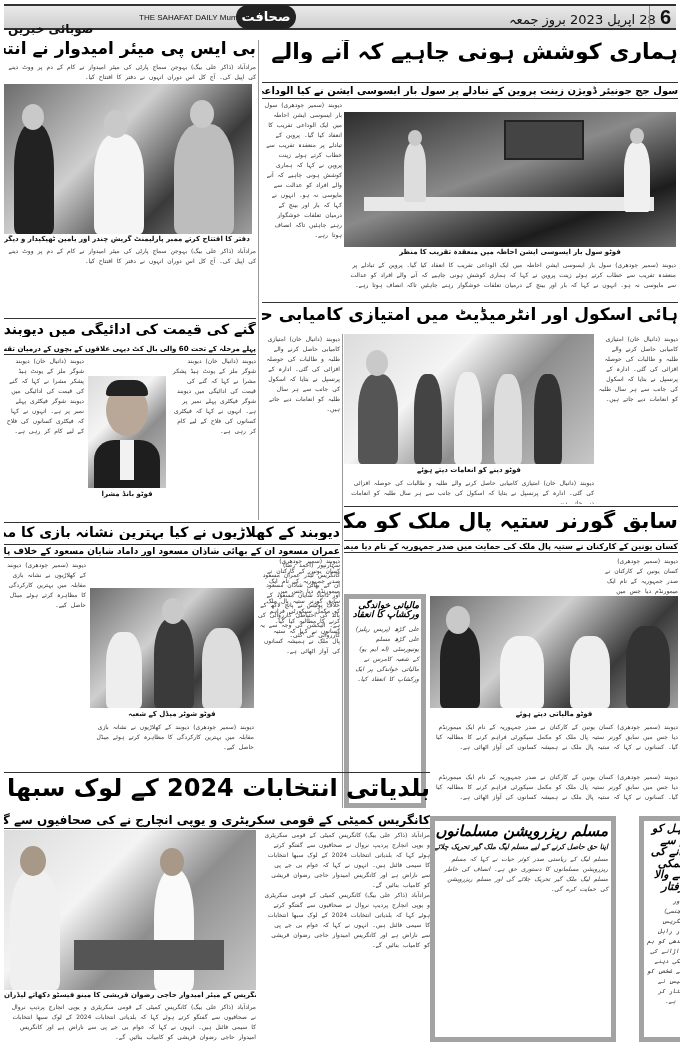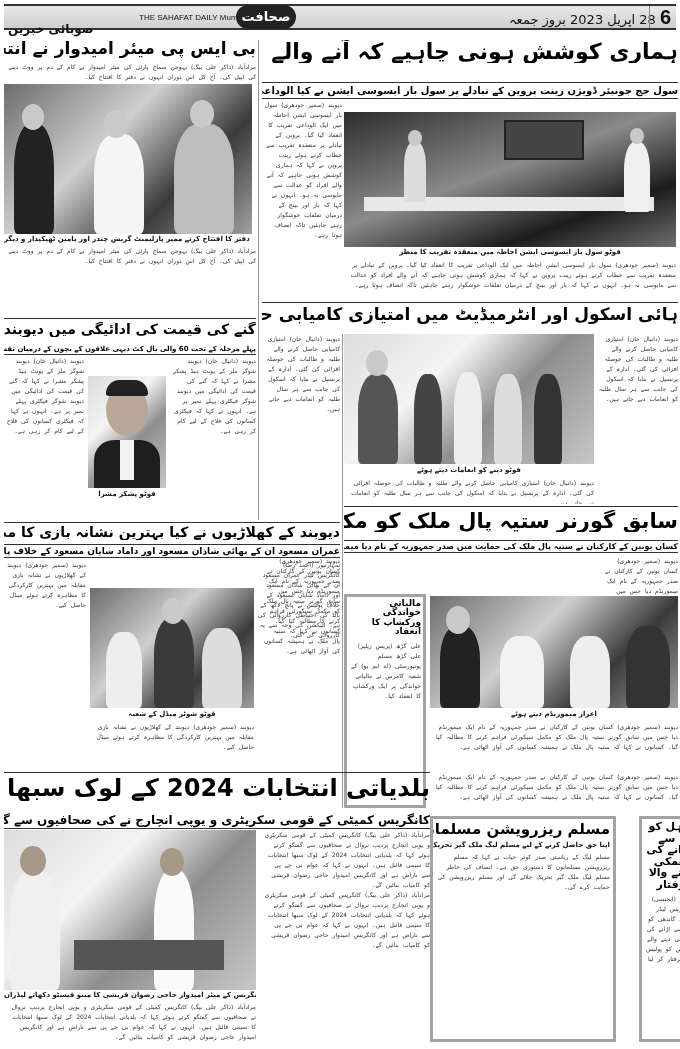--- a/index.html
+++ b/index.html
@@ -18,21 +18,21 @@
 
   .headline { font-weight: bold; color: #000; white-space: nowrap; overflow: hidden; line-height: 1.05; }
   .subhead { font-weight: bold; color: #000; white-space: nowrap; overflow: hidden; border-top: 1px solid #333; border-bottom: 1px solid #333; }
   .body-text { font-size: 6px; line-height: 10px; color: #333; overflow: hidden; word-spacing: 2px; }
   .photo { background: linear-gradient(135deg,#6d6d6d,#cfcfcf 40%,#3a3a3a 70%,#a0a0a0); overflow: hidden; }
   .photo.light { background: linear-gradient(135deg,#dcdcdc,#f4f4f4 35%,#8e8e8e 60%,#c7c7c7); }
   .photo.dark { background: linear-gradient(160deg,#2d2d2d,#8a8a8a 45%,#1c1c1c 75%,#6f6f6f); }
   .caption { font-size: 7px; font-weight: bold; text-align: center; background: #fff; white-space: nowrap; overflow: hidden; }
   .hrule { height: 1px; background: #333; }
   .vrule { width: 1px; background: #999; }
-  .box { border: 3px solid #a3a3a3; }
+  .box { border: 5px solid #a3a3a3; font-style: italic; }
   .person { position: absolute; border-radius: 40% 40% 8% 8%; background: #444; }
   .face { position: absolute; border-radius: 50%; background: #c9c9c9; }
 </style>
 </head>
 <body>
 
 <div class="abs mast">
   <div class="abs mast-left rtl">صوبائی خبریں</div>
   <div class="abs mast-en">THE SAHAFAT DAILY Mumbai</div>
   <div class="abs mast-logo">صحافت</div>
@@ -72,21 +72,21 @@
 <div class="abs hrule" style="left:4px;top:318px;width:252px;"></div>
 <div class="abs rtl headline" style="left:4px;top:322px;width:252px;font-size:14px;">گنے کی قیمت کی ادائیگی میں دیوبند شوگر فیکٹری پہلے نمبر پر ہے: پشکر مشرا</div>
 <div class="abs rtl subhead" style="left:4px;top:344px;width:252px;font-size:7px;padding:1px 0;border-top:none;">پہلے مرحلہ کے تحت 60 والی بال کٹ دیہی علاقوں کے بچوں کے درمیان تقسیم کرائی جائے گی</div>
 <div class="abs rtl body-text" style="left:170px;top:356px;width:86px;height:160px;">دیوبند (دانیال خان) دیوبند شوگر ملز کے یونٹ ہیڈ پشکر مشرا نے کہا کہ گنے کی قیمت کی ادائیگی میں دیوبند شوگر فیکٹری پہلے نمبر پر ہے۔ انہوں نے کہا کہ فیکٹری کسانوں کی فلاح کے لیے کام کر رہی ہے۔</div>
 <div class="abs photo light" style="left:88px;top:376px;width:78px;height:112px;">
   <div class="face" style="left:18px;top:8px;width:42px;height:52px;background:#b9a898;"></div>
   <div class="abs" style="left:18px;top:4px;width:42px;height:16px;border-radius:20px 20px 4px 4px;background:#222;"></div>
   <div class="abs" style="left:6px;top:64px;width:66px;height:48px;border-radius:20px 20px 0 0;background:#1e1e1e;"></div>
   <div class="abs" style="left:32px;top:64px;width:14px;height:40px;background:#f2f2f2;"></div>
 </div>
-<div class="abs caption" style="left:88px;top:490px;width:78px;">فوٹو پشکر مشرا</div>
+<div class="abs caption" style="left:88px;top:490px;width:78px;">فوٹو بانڈ مشرا</div>
 <div class="abs rtl body-text" style="left:4px;top:356px;width:80px;height:160px;">دیوبند (دانیال خان) دیوبند شوگر ملز کے یونٹ ہیڈ پشکر مشرا نے کہا کہ گنے کی قیمت کی ادائیگی میں دیوبند شوگر فیکٹری پہلے نمبر پر ہے۔ انہوں نے کہا کہ فیکٹری کسانوں کی فلاح کے لیے کام کر رہی ہے۔</div>
 
 <div class="abs hrule" style="left:262px;top:302px;width:416px;"></div>
 <div class="abs rtl headline" style="left:262px;top:306px;width:416px;font-size:17px;">ہائی اسکول اور انٹرمیڈیٹ میں امتیازی کامیابی حاصل کرنے والے طلبہ و طالبات کو اعزاز</div>
 <div class="abs rtl body-text" style="left:598px;top:334px;width:80px;height:170px;">دیوبند (دانیال خان) امتیازی کامیابی حاصل کرنے والے طلبہ و طالبات کی حوصلہ افزائی کی گئی۔ ادارہ کے پرنسپل نے بتایا کہ اسکول کی جانب سے ہر سال طلبہ کو انعامات دیے جاتے ہیں۔</div>
 <div class="abs photo light" style="left:344px;top:334px;width:250px;height:130px;">
   <div class="person" style="left:14px;top:40px;width:40px;height:90px;background:#555;"></div>
   <div class="face" style="left:22px;top:16px;width:22px;height:26px;"></div>
   <div class="person" style="left:70px;top:40px;width:28px;height:90px;background:#444;"></div>
   <div class="person" style="left:110px;top:38px;width:28px;height:92px;background:#eee;"></div>
@@ -101,21 +101,21 @@
 <div class="abs rtl headline" style="left:344px;top:510px;width:334px;font-size:21px;">سابق گورنر ستیہ پال ملک کو مکمل سیکورٹی دینے کا مطالبہ</div>
 <div class="abs rtl subhead" style="left:344px;top:540px;width:334px;font-size:8px;padding:1px 0;">کسان یونین کے کارکنان نے ستیہ پال ملک کی حمایت میں صدر جمہوریہ کے نام دیا میمورنڈم</div>
 <div class="abs rtl body-text" style="left:600px;top:556px;width:78px;height:40px;">دیوبند (سمیر چودھری) کسان یونین کے کارکنان نے صدر جمہوریہ کے نام ایک میمورنڈم دیا جس میں سابق گورنر ستیہ پال ملک کو مکمل سیکورٹی فراہم کرنے کا مطالبہ کیا گیا۔ کسانوں نے کہا کہ ستیہ پال ملک نے ہمیشہ کسانوں کی آواز اٹھائی ہے۔</div>
 <div class="abs photo" style="left:430px;top:596px;width:248px;height:112px;">
   <div class="person" style="left:10px;top:30px;width:40px;height:82px;background:#222;"></div>
   <div class="face" style="left:16px;top:10px;width:24px;height:28px;"></div>
   <div class="person" style="left:70px;top:40px;width:44px;height:72px;background:#f2f2f2;"></div>
   <div class="person" style="left:140px;top:40px;width:40px;height:72px;background:#eee;"></div>
   <div class="person" style="left:196px;top:30px;width:44px;height:82px;background:#333;"></div>
 </div>
-<div class="abs caption" style="left:430px;top:710px;width:248px;">اعزاز میمورنڈم دیتے ہوئے</div>
+<div class="abs caption" style="left:430px;top:710px;width:248px;">فوٹو مالیاتی دیتے ہوئے</div>
 <div class="abs rtl body-text" style="left:430px;top:722px;width:248px;height:86px;">دیوبند (سمیر چودھری) کسان یونین کے کارکنان نے صدر جمہوریہ کے نام ایک میمورنڈم دیا جس میں سابق گورنر ستیہ پال ملک کو مکمل سیکورٹی فراہم کرنے کا مطالبہ کیا گیا۔ کسانوں نے کہا کہ ستیہ پال ملک نے ہمیشہ کسانوں کی آواز اٹھائی ہے۔</div>
 
 <div class="abs box" style="left:344px;top:594px;width:82px;height:214px;">
   <div class="rtl headline" style="font-size:9px;padding:2px;white-space:normal;">مالیاتی خواندگی ورکشاپ کا انعقاد</div>
   <div class="rtl body-text" style="padding:2px;height:180px;">علی گڑھ (پریس ریلیز) علی گڑھ مسلم یونیورسٹی (اے ایم یو) کے شعبہ کامرس نے مالیاتی خواندگی پر ایک ورکشاپ کا انعقاد کیا۔</div>
 </div>
 <div class="abs rtl body-text" style="left:262px;top:556px;width:78px;height:252px;">دیوبند (سمیر چودھری) کسان یونین کے کارکنان نے صدر جمہوریہ کے نام ایک میمورنڈم دیا جس میں سابق گورنر ستیہ پال ملک کو مکمل سیکورٹی فراہم کرنے کا مطالبہ کیا گیا۔ کسانوں نے کہا کہ ستیہ پال ملک نے ہمیشہ کسانوں کی آواز اٹھائی ہے۔</div>
 <div class="abs vrule" style="left:342px;top:334px;height:474px;"></div>
 
 <div class="abs hrule" style="left:4px;top:522px;width:336px;"></div>

